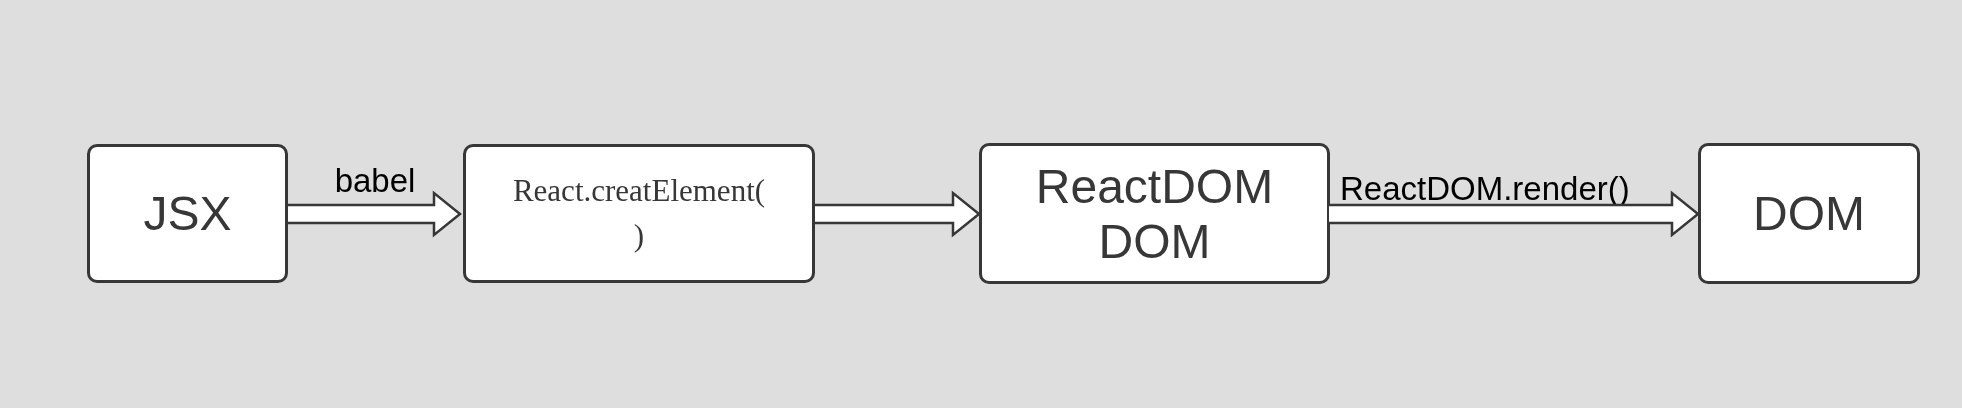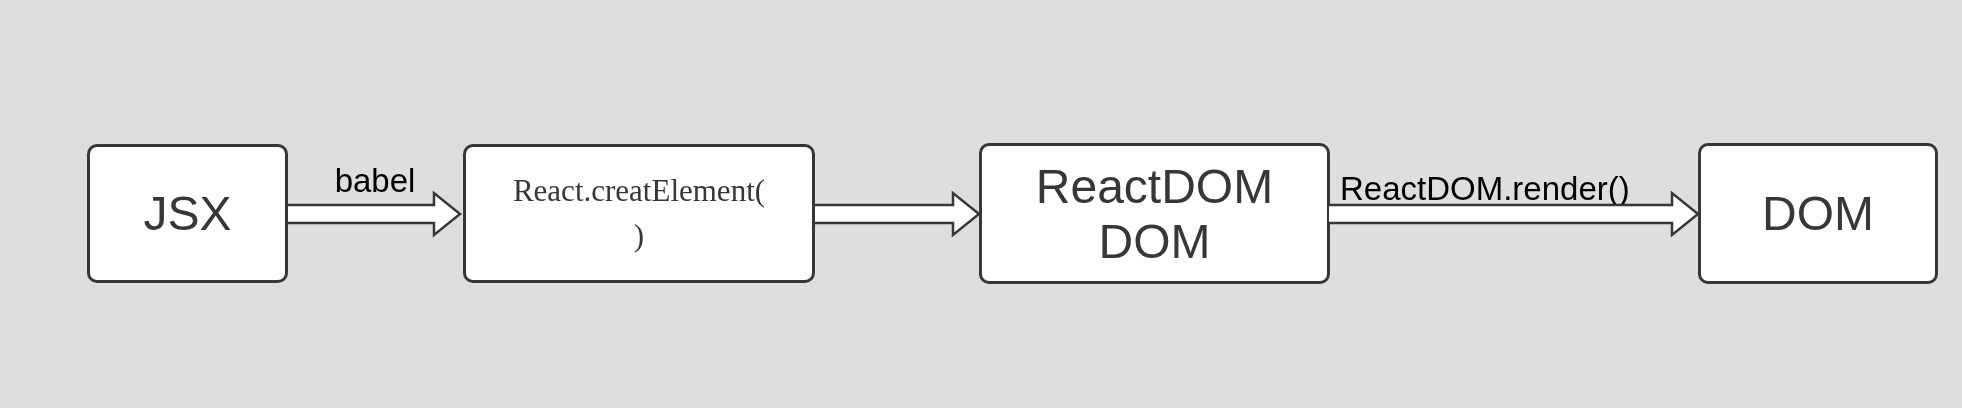--- a/index.html
+++ b/index.html
@@ -26,21 +26,21 @@
     align-items: center;
     justify-content: center;
     text-align: center;
   }
   .node-large { font-size: 48px; }
   .node-code  { font-size: 31px; line-height: 1.45; white-space: pre-line; font-family: Liberation Serif, serif; }
 
   #node-jsx         { left: 87px;   top: 144px; width: 201px; height: 139px; }
   #node-create      { left: 463px;  top: 144px; width: 352px; height: 139px; }
   #node-virtual-dom { left: 979px;  top: 143px; width: 351px; height: 141px; }
-  #node-dom         { left: 1698px; top: 143px; width: 240px; height: 141px; }
+  #node-dom         { left: 1698px; top: 143px; width: 222px; height: 141px; }
 
   .arrow {
     position: absolute;
     top: 190px;
     height: 48px;
   }
   #arrow-1 { left: 288px;  width: 174px; }
   #arrow-2 { left: 815px;  width: 166px; }
   #arrow-3 { left: 1329px; width: 371px; }
 

